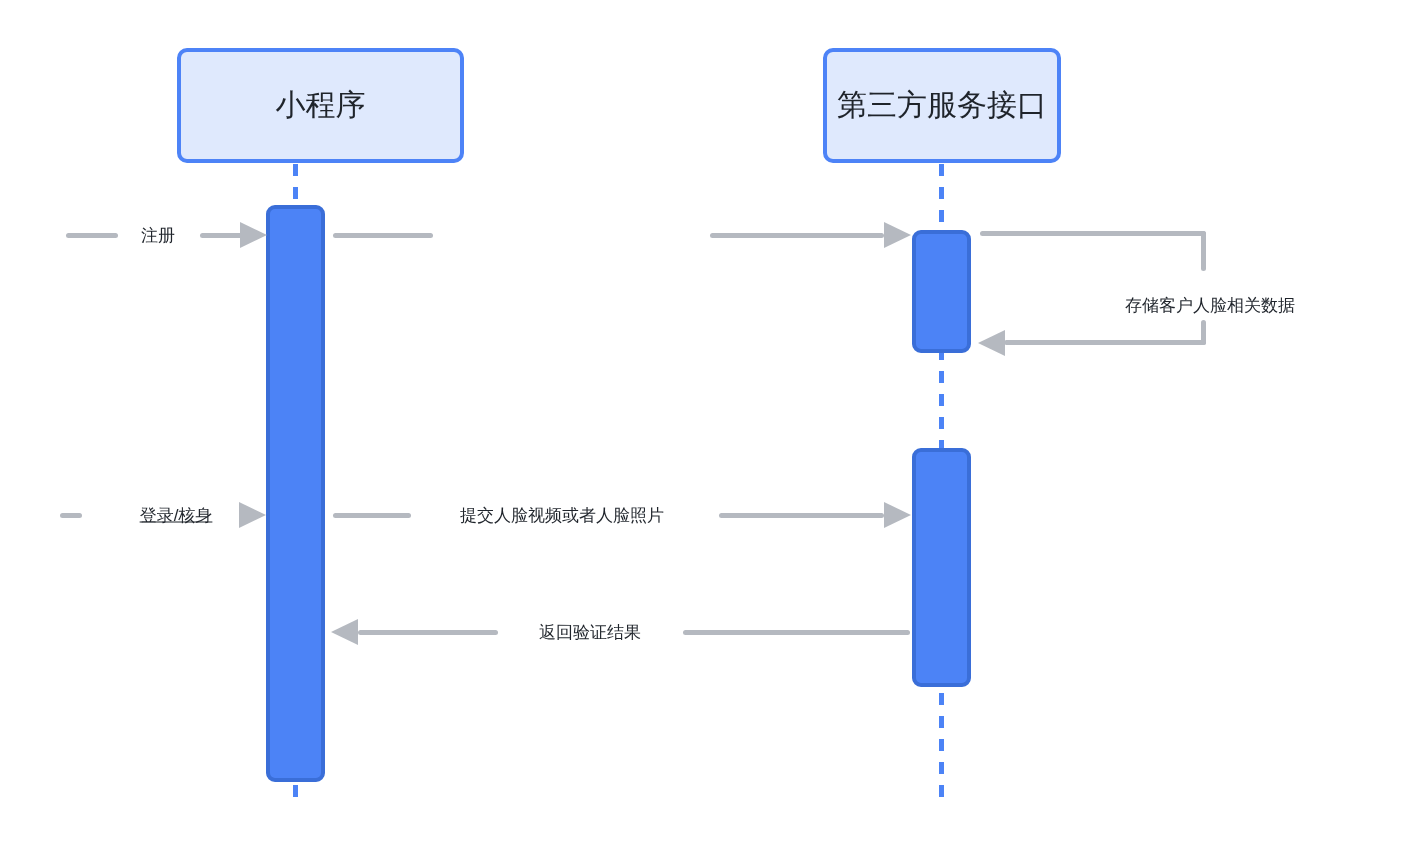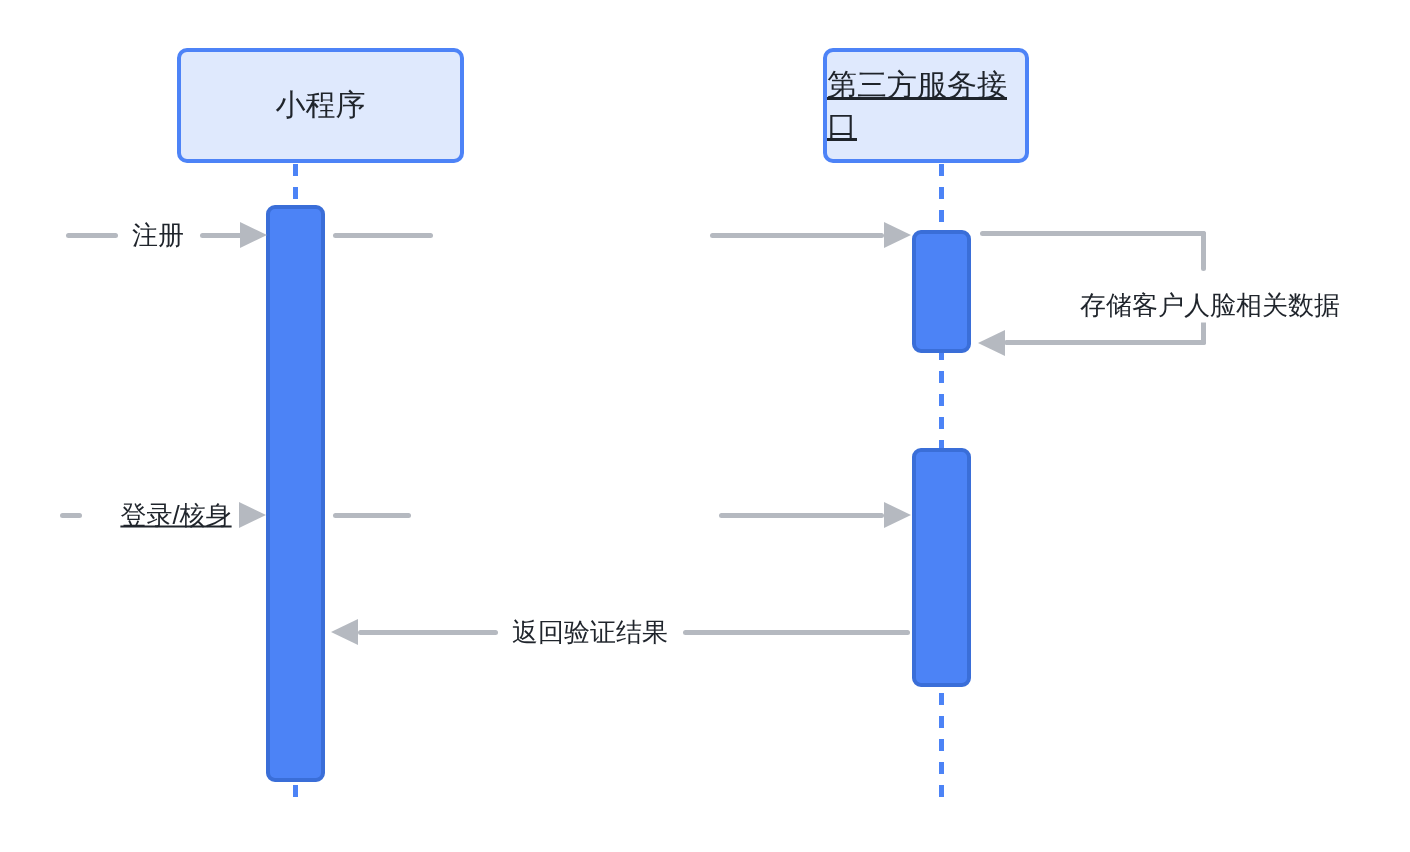--- a/index.html
+++ b/index.html
@@ -32,37 +32,37 @@
   }
   .seg{ position:absolute; height:5px; background:var(--arrow); border-radius:2.5px; z-index:2; }
   .vseg{ position:absolute; width:5px; background:var(--arrow); border-radius:2.5px; z-index:2; }
   .ah-r{ position:absolute; width:0; height:0; z-index:2;
     border-top:13px solid transparent; border-bottom:13px solid transparent;
     border-left:27px solid var(--arrow); }
   .ah-l{ position:absolute; width:0; height:0; z-index:2;
     border-top:13px solid transparent; border-bottom:13px solid transparent;
     border-right:27px solid var(--arrow); }
   .mlabel{
-    position:absolute; font-size:26px; white-space:nowrap; z-index:4;
+    position:absolute; font-size:17px; white-space:nowrap; z-index:4;
     transform:translate(-50%,-50%); color:var(--text); background:var(--background);
     padding:0 6px;
   }
 </style>
 </head>
 <body>
 
 <div class="canvas">
 
   <div class="lifeline" style="left:293px; top:164px; height:636px;"></div>
   <div class="lifeline" style="left:939px; top:164px; height:636px;"></div>
 
   <div class="actor" style="left:177px; width:287px;">
     <span>小程序</span>
   </div>
-  <div class="actor" style="left:823px; width:206px;text-decoration:underline;">
+  <div class="actor" style="left:823px; width:238px;">
     <span>第三方服务接口</span>
   </div>
 
   <div class="activation" style="left:266px; top:205px; width:59px; height:577px;"></div>
   <div class="activation" style="left:912px; top:230px; width:59px; height:123px;"></div>
   <div class="activation" style="left:912px; top:448px; width:59px; height:239px;"></div>
 
   <div class="seg" style="left:66px; top:233px; width:52px;"></div>
   <div class="mlabel" style="left:158px; top:235px;">注册</div>
   <div class="seg" style="left:200px; top:233px; width:42px;"></div>
@@ -77,20 +77,21 @@
   <div class="mlabel" style="left:1210px; top:296px;margin-top:9px;">存储客户人脸相关数据</div>
   <div class="vseg" style="left:1201px; top:320px; height:25px;"></div>
   <div class="seg" style="left:1004px; top:340px; width:202px;"></div>
   <div class="ah-l" style="left:978px; top:330px;"></div>
 
   <div class="seg" style="left:60px; top:513px; width:22px;"></div>
   <div class="mlabel" style="left:176px; top:515px;text-decoration:underline;">登录/核身</div>
   <div class="ah-r" style="left:239px; top:502px;"></div>
 
   <div class="seg" style="left:333px; top:513px; width:78px;"></div>
+  <div class="mlabel" style="left:562px; top:515px;">提交人脸视频或者人脸照片</div>
   <div class="seg" style="left:719px; top:513px; width:165px;"></div>
   <div class="ah-r" style="left:884px; top:502px;"></div>
 
   <div class="ah-l" style="left:331px; top:619px;"></div>
   <div class="seg" style="left:358px; top:630px; width:140px;"></div>
   <div class="mlabel" style="left:590px; top:632px;text-align:right;">返回验证结果</div>
   <div class="seg" style="left:683px; top:630px; width:227px;"></div>
 
 </div>
 

